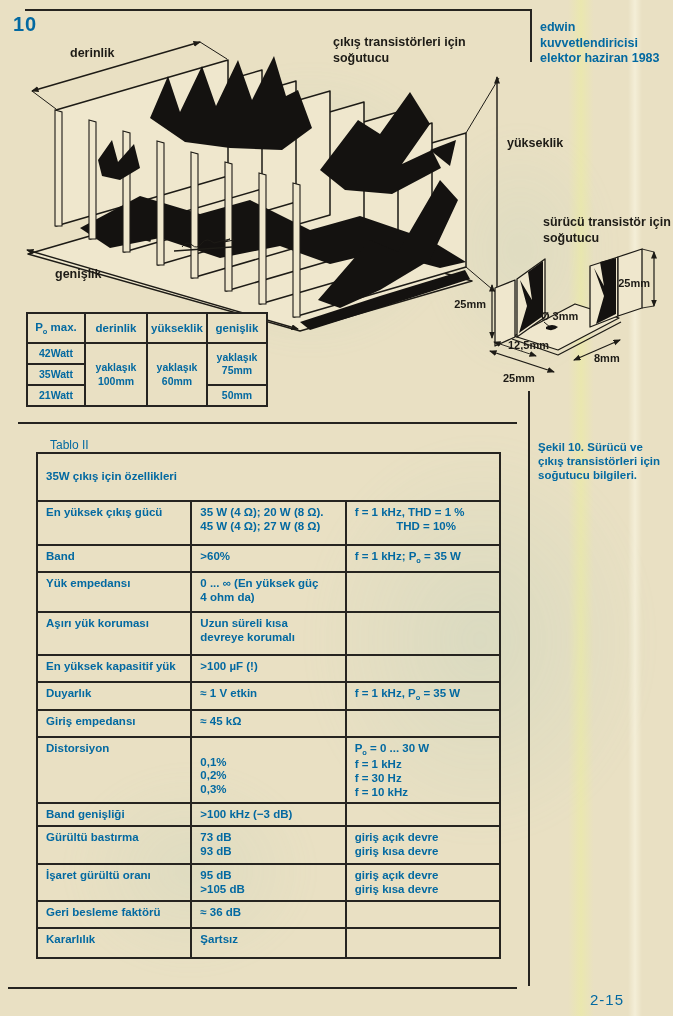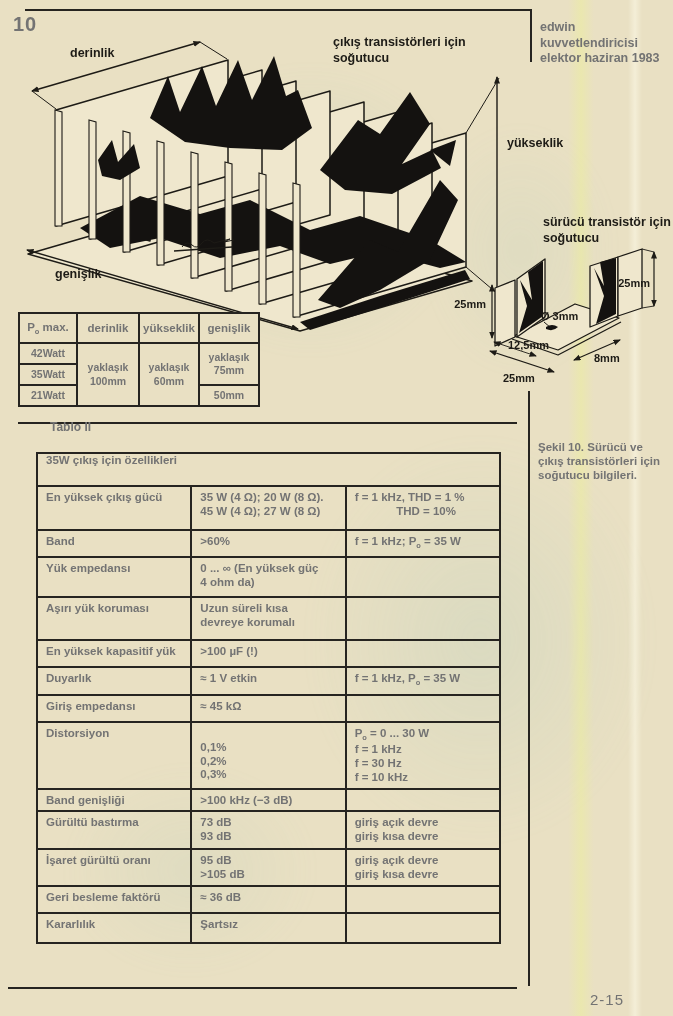--- a/index.html
+++ b/index.html
@@ -1,21 +1,21 @@
 <!DOCTYPE html>
 <html><head>
 <meta charset="utf-8">
 <style>
   html,body{margin:0;padding:0;background:#b8b0a0;}
   .page{
     position:relative; width:673px; height:1016px; margin:0 auto;
     background:#e9e0c3;
     overflow:hidden;
     font-family:"Liberation Sans", sans-serif;
-    color:#737373;
+    color:#0369a1;
   }
   
   .ghost{position:absolute; pointer-events:none; filter:blur(7px); opacity:.55;}
   .g1{left:150px; top:60px;  width:320px; height:300px; background:radial-gradient(ellipse at center, rgba(140,185,175,.33), rgba(140,185,175,0) 70%);}
   .g2{left:300px; top:430px; width:360px; height:420px; background:radial-gradient(ellipse at center, rgba(145,190,180,.30), rgba(145,190,180,0) 70%);}
   .g3{left:60px;  top:760px; width:260px; height:220px; background:radial-gradient(ellipse at center, rgba(150,190,175,.22), rgba(150,190,175,0) 70%);}
   .g4{left:420px; top:120px; width:200px; height:260px; background:radial-gradient(ellipse at center, rgba(150,190,180,.22), rgba(150,190,180,0) 70%);}
   .streak{position:absolute; left:568px; top:0; width:26px; height:1016px; pointer-events:none;
     background:linear-gradient(90deg, rgba(236,240,150,0), rgba(236,240,150,.45), rgba(236,240,150,0));}
   .streak2{position:absolute; left:628px; top:0; width:14px; height:1016px; pointer-events:none;
@@ -25,40 +25,40 @@
   .page-number{position:absolute; left:13px; top:13px; font-size:20px; font-weight:bold; letter-spacing:1px;}
   .header-right{position:absolute; left:540px; top:20px; font-size:12.5px; font-weight:bold; line-height:1.25;}
   .footer-num{position:absolute; left:590px; top:991px; font-size:15px; letter-spacing:1px; font-weight:normal;}
 
   svg text{font-family:"Liberation Sans", sans-serif; fill:#1d1b16;}
   .fig-label{font-size:12.5px; font-weight:bold;}
   .dim-label{font-size:11px; font-weight:bold;}
 
   
   .size-table{
-    position:absolute; left:18px; top:312px; border-collapse:collapse;
+    position:absolute; left:26px; top:312px; border-collapse:collapse;
     font-size:11px; font-weight:bold; text-align:center; table-layout:fixed;
     background:#e9e0c3;
   }
   .size-table th,.size-table td{border:2px solid #262420; padding:1px 3px; line-height:1.25; vertical-align:middle;}
   .size-table th{height:26px; font-size:11.5px;}
   .size-table td{height:17px; font-size:10.5px;}
   .size-table sub{font-size:.65em;}
 
   
-  .tablo-label{position:absolute; left:50px; top:420px; font-size:12px; font-weight:bold;}
+  .tablo-label{position:absolute; left:50px; top:438px; font-size:12px; font-weight:normal;}
   .spec-table{
     position:absolute; left:36px; top:452px; width:465px; border-collapse:collapse;
     font-size:11.5px; font-weight:bold; line-height:1.2; table-layout:fixed;
   }
   .spec-table td{border:2px solid #262420; padding:4px 8px 3px 8px; vertical-align:top;}
   .spec-table td.c1{width:148px;}
   .spec-table td.c2{width:132px;}
   .spec-table td.c3{width:163px;}
-  .spec-table .title-cell{font-weight:bold; padding:0 8px;}
+  .spec-table .title-cell{font-weight:bold; padding:16px 8px;}
   .spec-table sub{font-size:.65em;}
 
   .sekil-caption{position:absolute; left:538px; top:440px; width:126px;
     font-size:11.5px; font-weight:bold; line-height:1.22;}
 </style>
 </head>
 <body>
 
 <div class="page">
 

